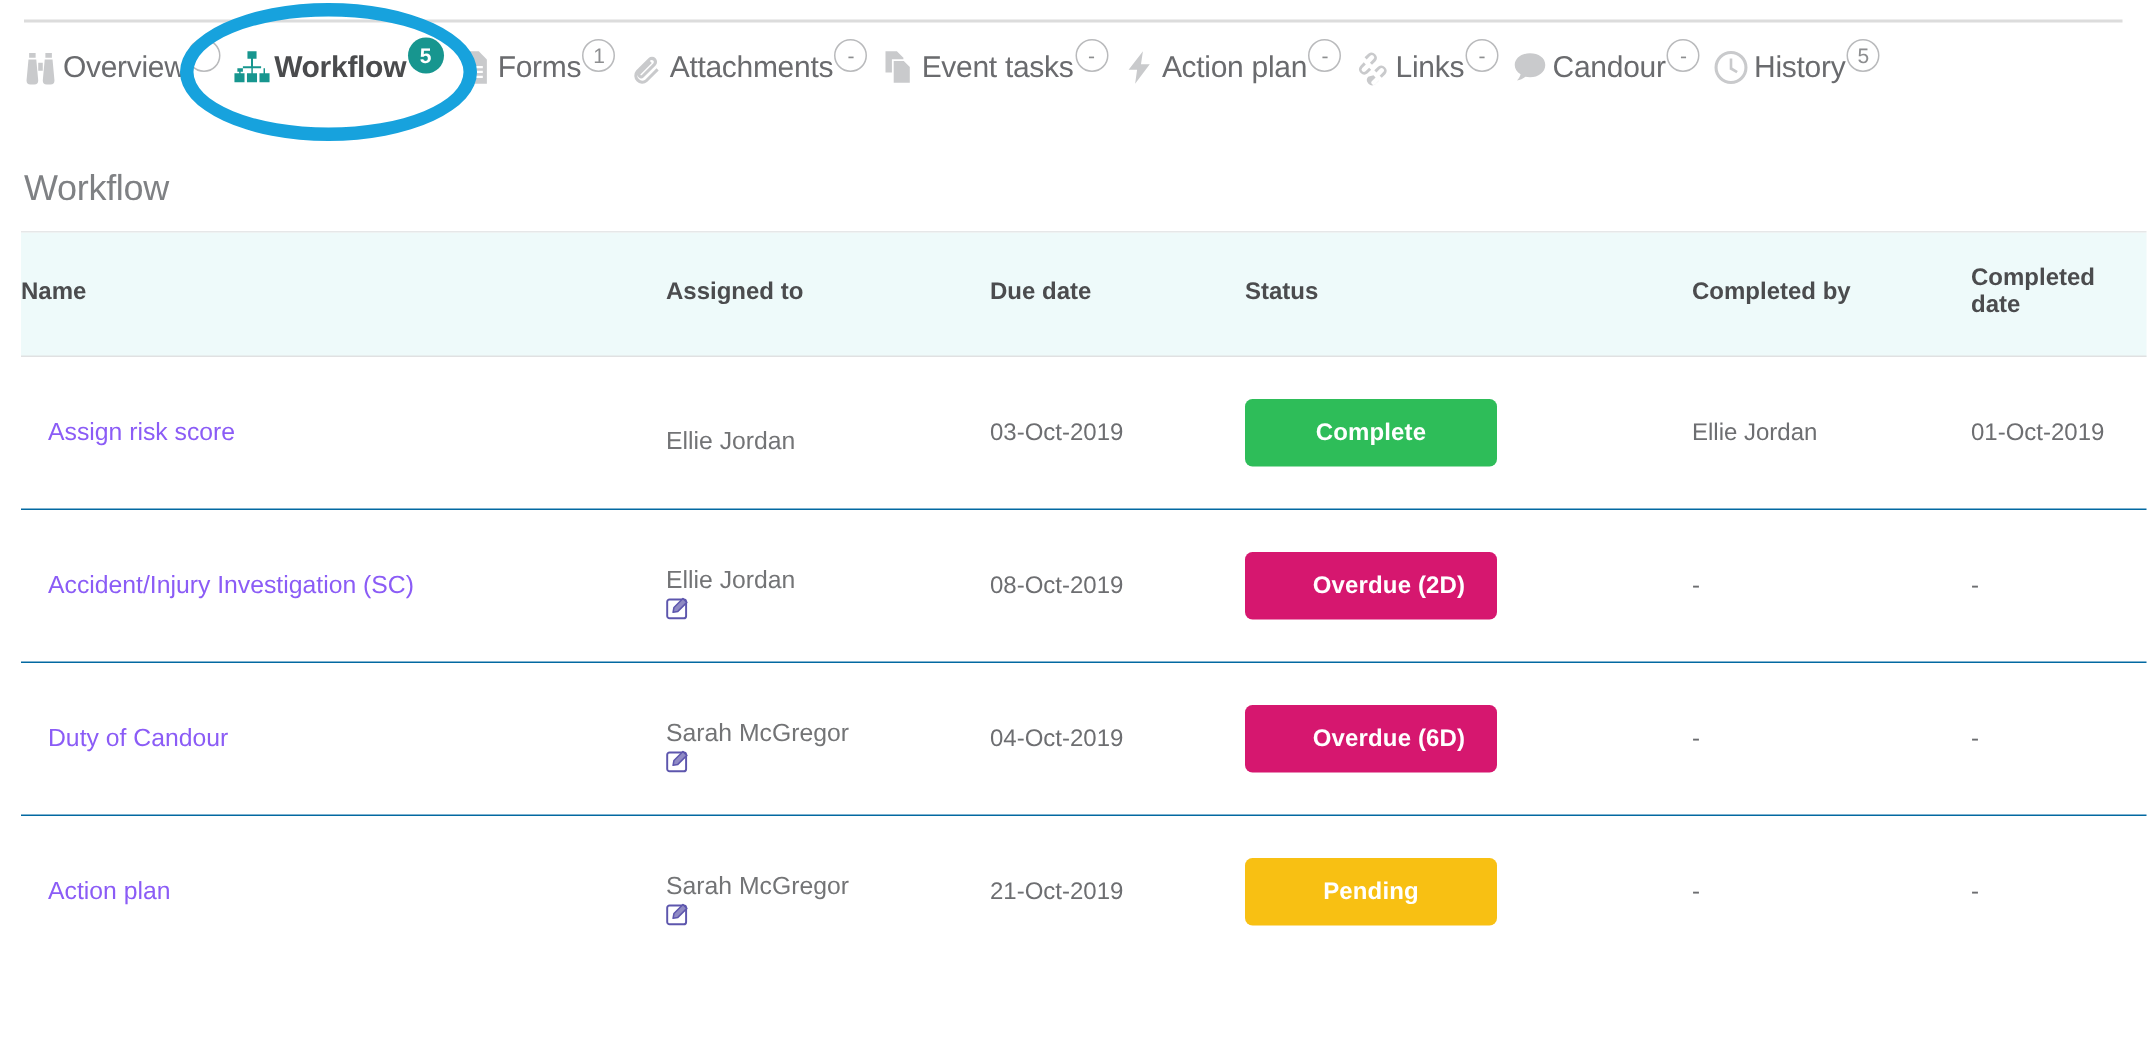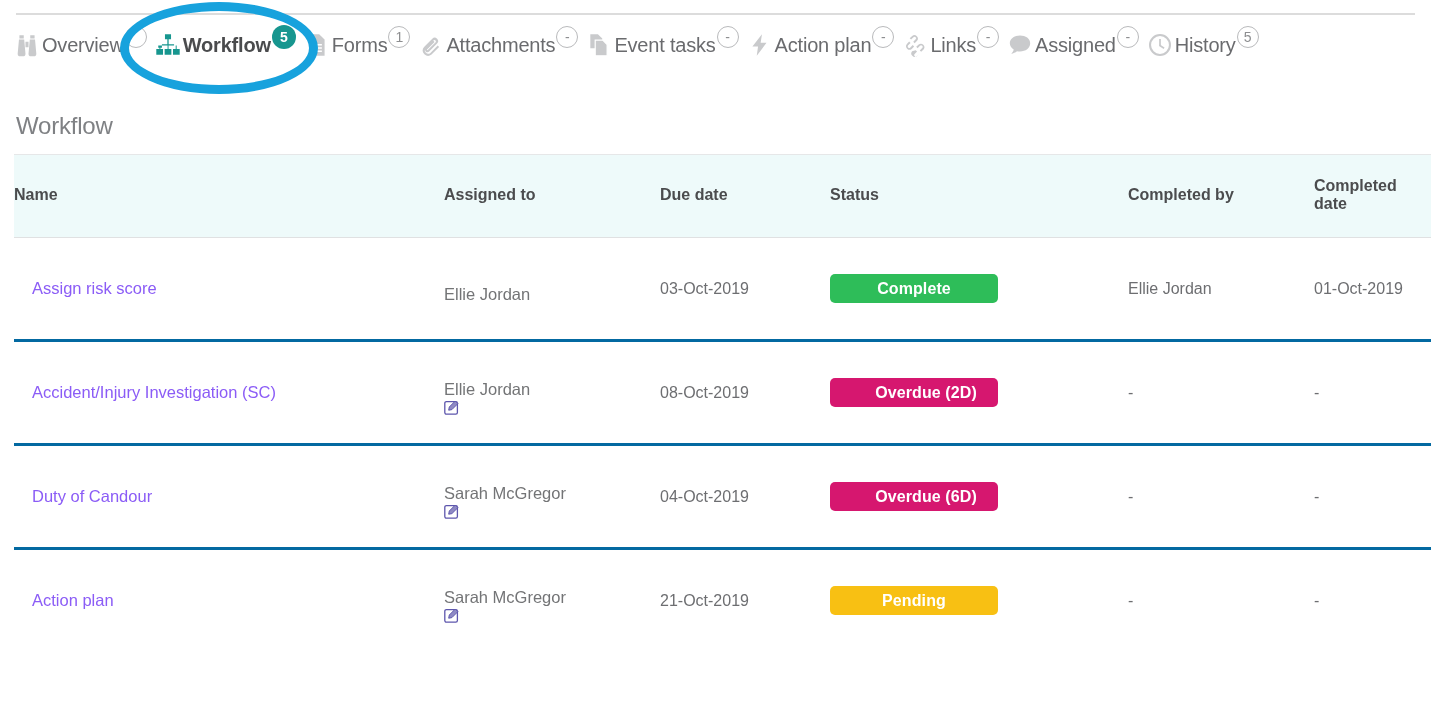--- a/index.html
+++ b/index.html
@@ -134,21 +134,21 @@
     font-size: 16px;
     font-weight: bold;
     color: #4b4c4e;
     padding: 22px 0 24px 0;
     border-top: 1px solid #e6e7e8;
     vertical-align: middle;
   }
   table.wf thead th:first-child { padding-left: 0; }
 
   table.wf tbody td {
-    border-top: 3px solid #0369a1;
+    border-top: 1px solid #0369a1;
     font-size: 16px;
     color: #6d6e71;
     padding: 0;
     height: 101px;
     vertical-align: middle;
   }
   table.wf tbody tr:first-child td { border-top: 1px solid #e0e1e2; }
   table.wf tbody td.name-cell {
     padding-left: 18px;
     font-size: 16.5px;
@@ -172,21 +172,21 @@
     cursor: pointer;
   }
   .date-cell { font-size: 16.5px; color: #6d6e71; }
   .dash { font-size: 16px; color: #8a8b8d; }
 
   .pill {
     display: inline-flex;
     align-items: center;
     justify-content: center;
     min-width: 168px;
-    height: 29px;
+    height: 45px;
     border-radius: 5px;
     color: #ffffff;
     font-size: 16px;
     font-weight: bold;
     padding: 0 12px;
     box-sizing: border-box;
     cursor: pointer;
     letter-spacing: 0.1px;
   }
   .pill.complete { background: #2ebd59; }
@@ -264,21 +264,21 @@
       </span>
       <span class="t-label">Links</span>
       <span class="badge empty">-</span>
     </div>
     <div class="tab">
       <span style="display: inline-flex;">
         <svg class="t-icon" viewBox="0 0 24 24" xmlns="http://www.w3.org/2000/svg" fill="#c9cacc">
           <path d="M12 3.2c-5.2 0-9.4 3.2-9.4 7.2 0 2.3 1.4 4.4 3.6 5.7-.3 1.4-1.1 2.8-2.3 3.9 1.9-.3 3.9-1.1 5.3-2.3 .9.2 1.8.3 2.8.3 5.2 0 9.4-3.2 9.4-7.6S17.2 3.2 12 3.2z"></path>
         </svg>
       </span>
-      <span class="t-label">Assigned</span>
+      <span class="t-label">Candour</span>
       <span class="badge empty">-</span>
     </div>
     <div class="tab">
       <span style="display: inline-flex;">
         <svg class="t-icon" viewBox="0 0 24 24" xmlns="http://www.w3.org/2000/svg" fill="#c9cacc">
           <circle cx="12" cy="12" r="9.2" fill="none" stroke="#c9cacc" stroke-width="1.9"></circle>
           <path d="M11.2 6.4h1.6v6.2h-1.6z" fill="#c9cacc"></path>
           <path d="M11.9 11.6l4.3 2.6-.85 1.4-4.3-2.6z" fill="#c9cacc"></path>
         </svg>
       </span>

